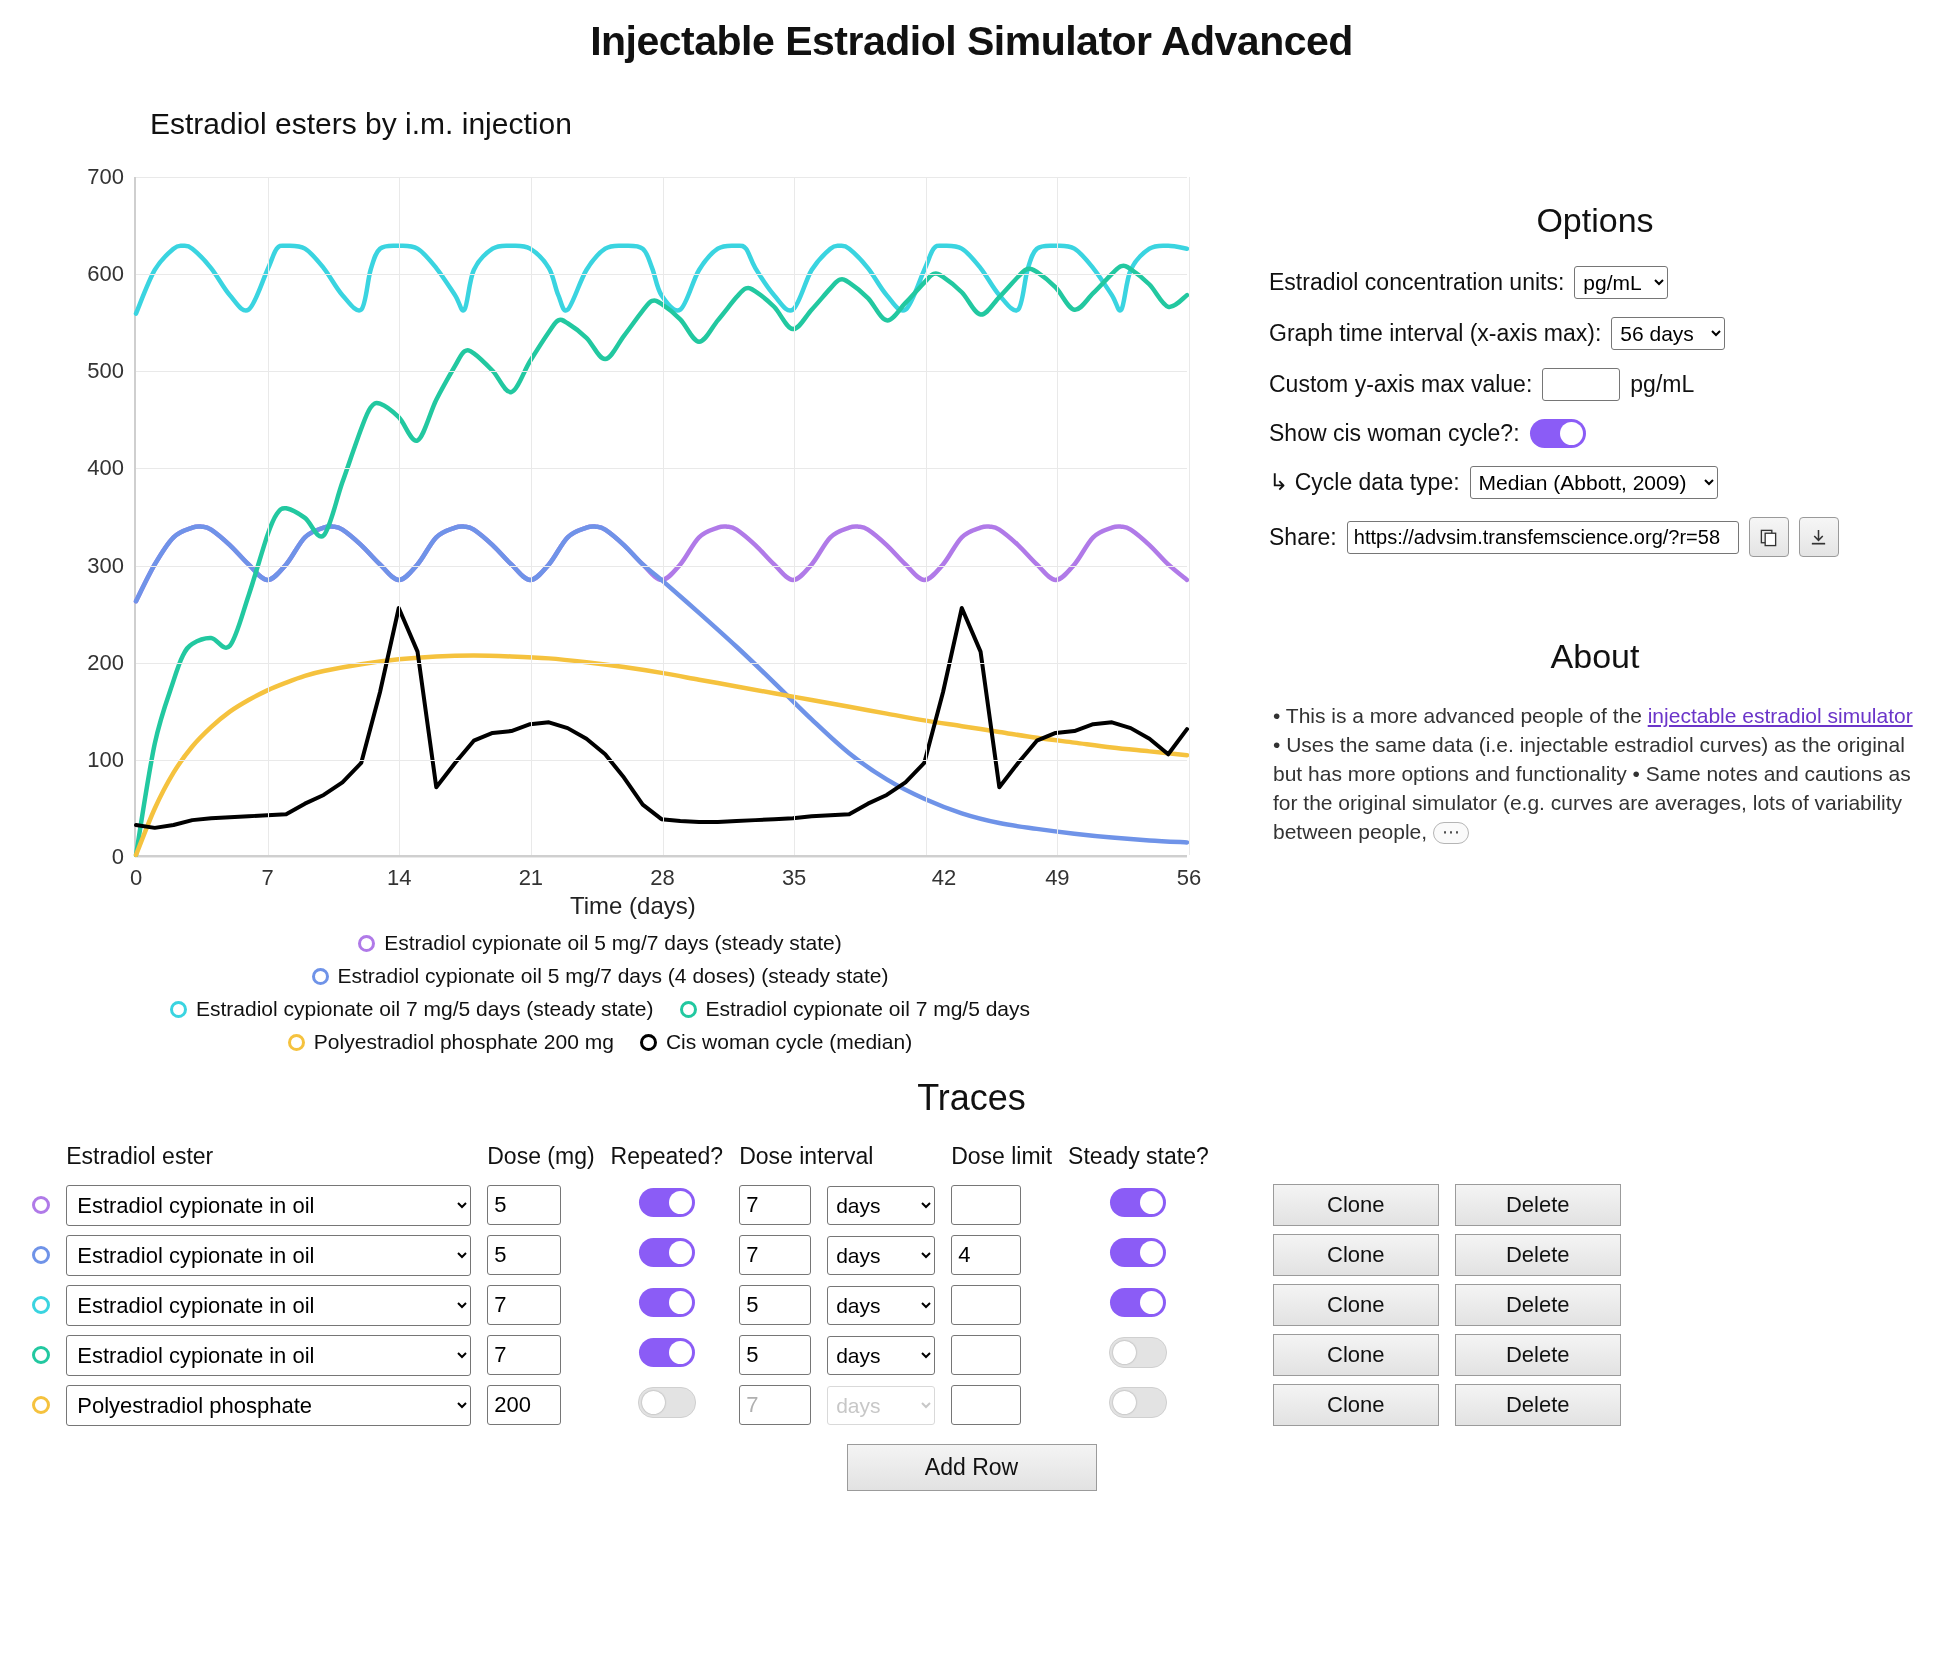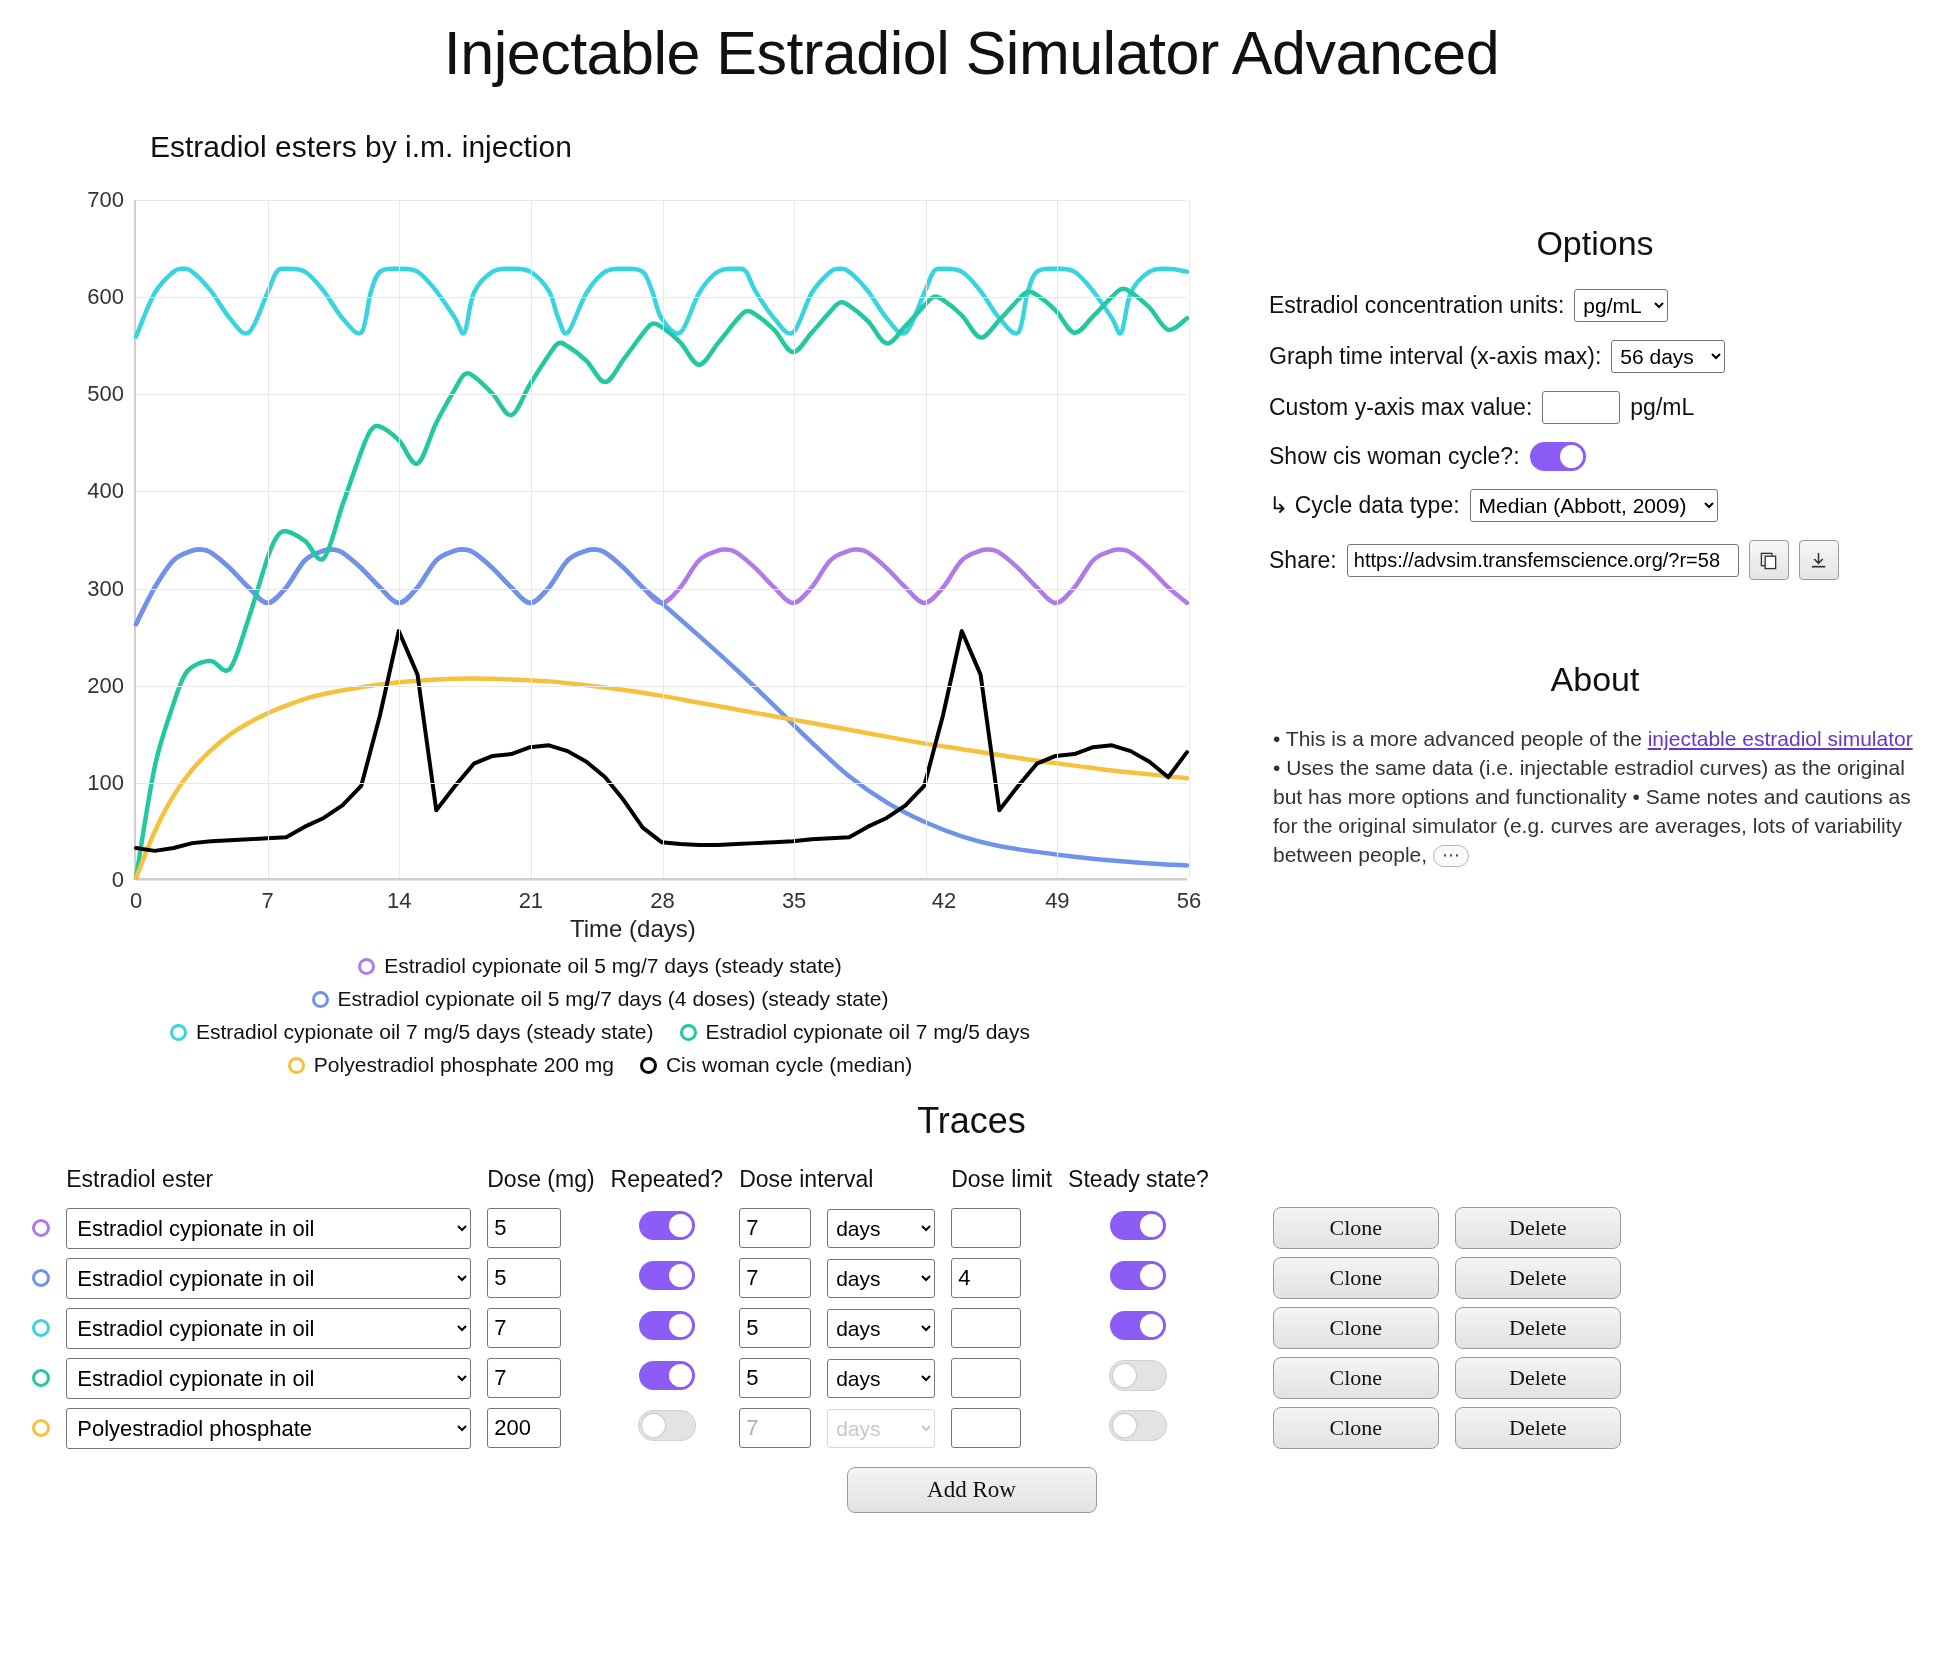--- a/index.html
+++ b/index.html
@@ -10,22 +10,22 @@
     color: #111111;
   }
   body {
     width: 1943px;
     height: 1679px;
     position: relative;
     overflow: hidden;
   }
   #page-title {
     text-align: center;
-    font-size: 61px;
-    font-weight: 400;
+    font-size: 41px;
+    font-weight: 700;
     margin: 18px 0 6px 0;
     letter-spacing: -0.5px;
   }
   .layout {
     display: flex;
     flex-direction: row;
     align-items: flex-start;
   }
   
   .chart-col {
@@ -282,27 +282,27 @@
     width: 70px;
     font-size: 22px;
     padding: 6px;
   }
   select.unit {
     width: 108px;
     font-size: 21px;
     padding: 6px 4px;
   }
   .btn {
-    font-family: Liberation Serif, serif;
+    font-family: Liberation Sans, sans-serif;
     font-size: 22px;
     padding: 7px 0;
     width: 166px;
     background: linear-gradient(#f4f4f4, #e2e2e2);
     border: 1px solid #9b9b9b;
-    border-radius: 8px;
+    border-radius: 0;
     cursor: pointer;
     color: #111;
   }
   .addrow-wrap {
     width: 1943px;
     display: flex;
     justify-content: center;
     margin-top: 14px;
   }
   .btn-add {

